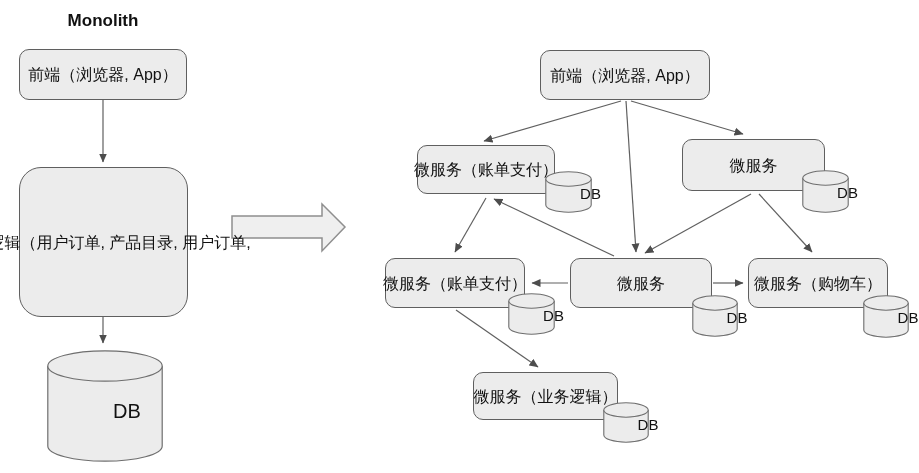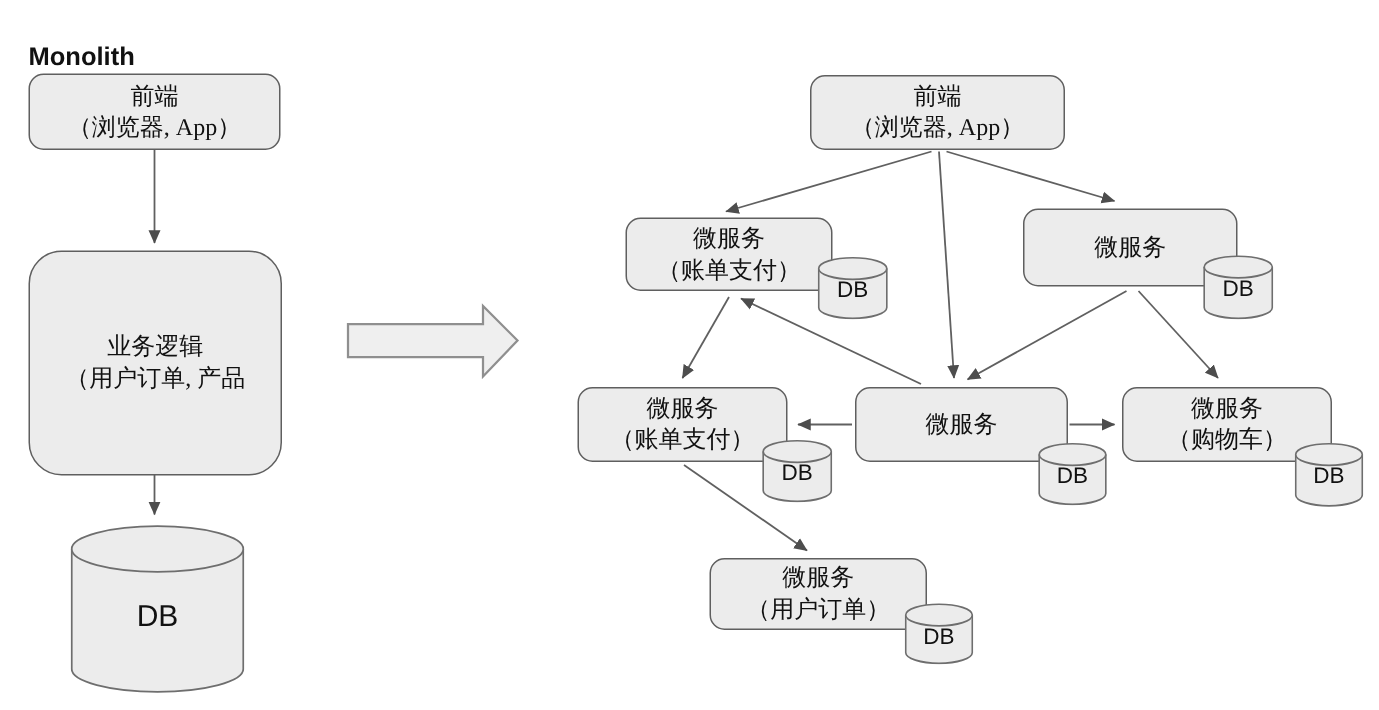--- a/index.html
+++ b/index.html
@@ -3,29 +3,29 @@
 <meta charset="utf-8">
 <style>
   html,body{margin:0;padding:0;background:#ffffff;}
   .canvas{
     position:relative;width:919px;height:473px;background:#ffffff;
     font-family:"Liberation Sans","DejaVu Sans",sans-serif;color:#111;
     overflow:hidden;
   }
   .layer{position:absolute;left:0;top:0;width:919px;height:473px;}
   .diagram-title{
-    position:absolute;text-align:left;font-weight:bold;font-size:17px;color:#111;margin-top:17px;
+    position:absolute;text-align:center;font-weight:bold;font-size:17px;color:#111;
   }
   .node{
     position:absolute;box-sizing:border-box;background:#ececec;border:1px solid #5f5f5f;
-    display:flex;flex-direction:column;justify-content:center;align-items:center;
-    font-size:16px;line-height:21px;text-align:center;font-family:Liberation Serif, serif;
+    display:flex;flex-direction:row;justify-content:center;align-items:center;
+    font-size:16px;line-height:21px;text-align:center;
   }
   .node span{display:block;white-space:nowrap;}
-  .cyl{position:absolute;}
+  .cyl{position:absolute;padding-left:44px;}
   .cyl svg{position:absolute;left:0;top:0;display:block;}
   .cyl-label{
     position:absolute;left:0;right:0;text-align:center;color:#111;
   }
   .cyl-label.small{top:14px;font-size:15px;}
   .cyl-label.big{top:50px;font-size:20px;}
 </style>
 </head>
 <body>
 
@@ -58,20 +58,21 @@
   <div class="diagram-title" style="left:19px;top:11px;width:168px;">Monolith</div>
 
   <div class="node" style="left:19px;top:49px;width:168px;height:51px;border-radius:10px;">
     <span>前端</span>
     <span>（浏览器, App）</span>
   </div>
 
   <div class="node" style="left:19px;top:167px;width:169px;height:150px;border-radius:22px;">
     <span>业务逻辑</span>
     <span>（用户订单, 产品</span>
+    <span>目录, 用户订单,</span>
   </div>
 
   <div class="cyl" style="left:47px;top:350px;width:116px;height:112px;">
     <svg width="116" height="112" viewBox="0 0 116 112">
       <path d="M0.8,16 v80 a57.2,15.2 0 0 0 114.4,0 v-80" fill="#ececec" stroke="#6e6e6e" stroke-width="1.2"></path>
       <ellipse cx="58" cy="16" rx="57.2" ry="15.2" fill="#ececec" stroke="#6e6e6e" stroke-width="1.2"></ellipse>
     </svg>
     <span class="cyl-label big">DB</span>
   </div>
 
@@ -133,21 +134,21 @@
   <div class="cyl" style="left:863px;top:295px;width:46px;height:43px;">
     <svg width="46" height="43" viewBox="0 0 46 43">
       <path d="M0.8,8 v27 a22.2,7.2 0 0 0 44.4,0 v-27" fill="#ececec" stroke="#6e6e6e" stroke-width="1.1"></path>
       <ellipse cx="23" cy="8" rx="22.2" ry="7.2" fill="#ececec" stroke="#6e6e6e" stroke-width="1.1"></ellipse>
     </svg>
     <span class="cyl-label small">DB</span>
   </div>
 
   <div class="node" style="left:473px;top:372px;width:145px;height:48px;border-radius:10px;">
     <span>微服务</span>
-    <span>（用户订单）</span>
+    <span>（业务逻辑）</span>
   </div>
   <div class="cyl" style="left:603px;top:402px;width:46px;height:41px;">
     <svg width="46" height="41" viewBox="0 0 46 41">
       <path d="M0.8,8 v25 a22.2,7.2 0 0 0 44.4,0 v-25" fill="#ececec" stroke="#6e6e6e" stroke-width="1.1"></path>
       <ellipse cx="23" cy="8" rx="22.2" ry="7.2" fill="#ececec" stroke="#6e6e6e" stroke-width="1.1"></ellipse>
     </svg>
     <span class="cyl-label small">DB</span>
   </div>
 
 </div>

